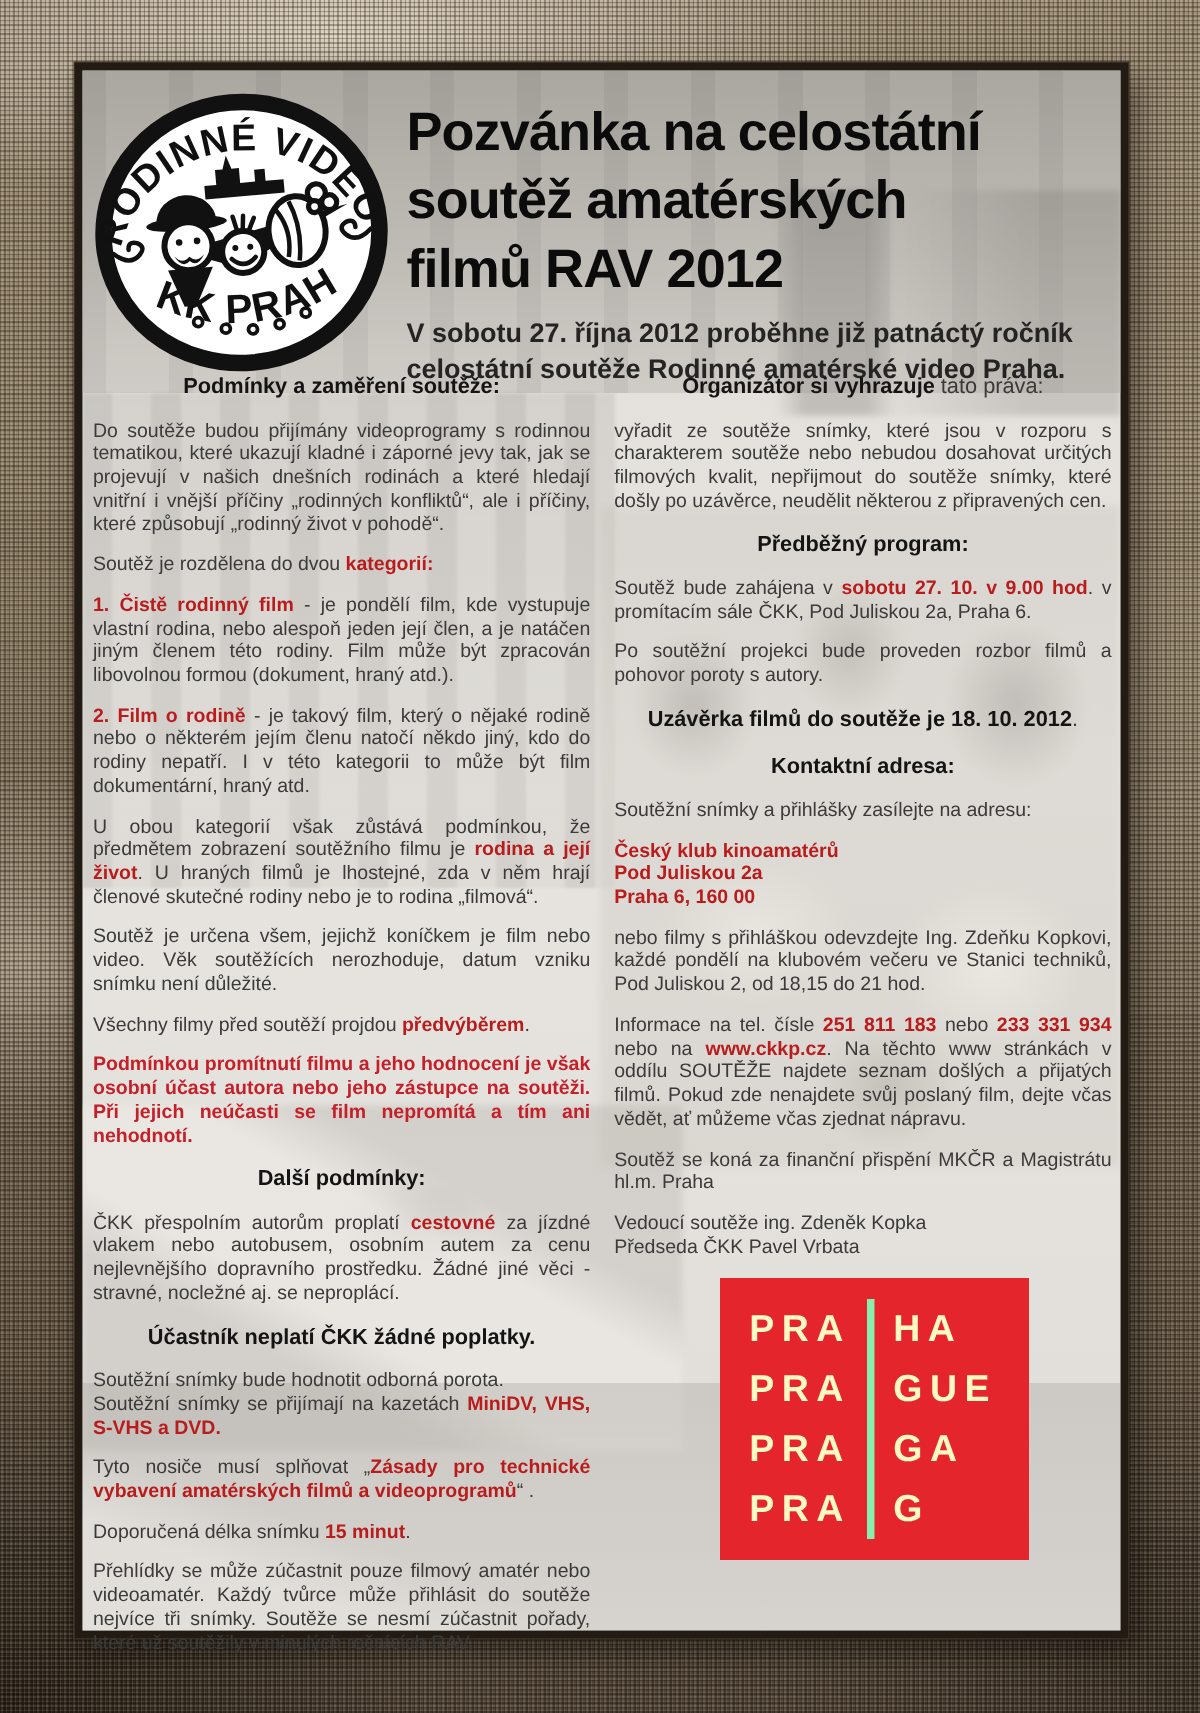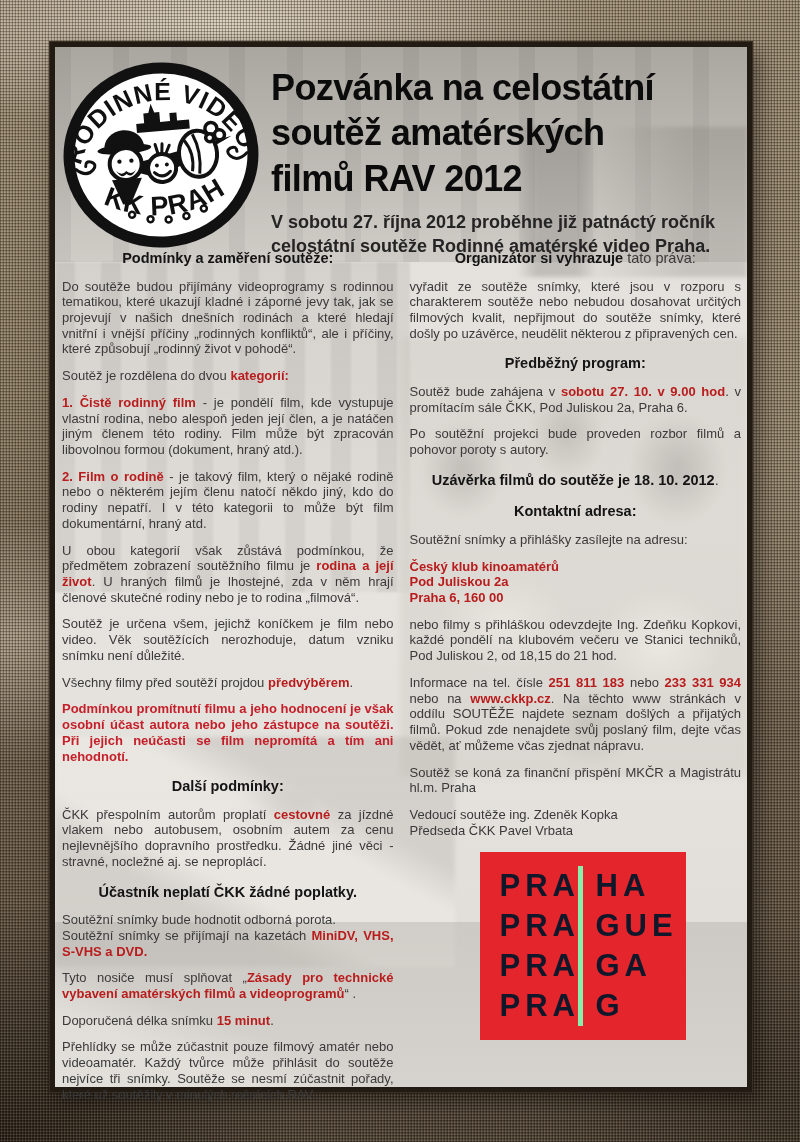--- a/index.html
+++ b/index.html
@@ -78,21 +78,21 @@
   .blk.h{font-size:14.5px;line-height:1.21;text-align:center;margin-top:14px}
   .blk.h .b{color:#141414}
   .col .blk.h:first-child{margin-top:0}
   .blk.red, .blk.red .b{color:#c5202a}
 
   
   .praha{margin:14px 0 0 70px;width:206px;height:188px;background:#e4252c;display:flex;
     box-sizing:border-box;padding:14px 0}
   .praha-left{width:98px;padding-left:20px;box-sizing:border-box}
   .praha-right{flex:1;border-left:5px solid #86efac;padding-left:13px}
-  .logo-row{font-size:31px;font-weight:bold;color:#0f172a;letter-spacing:5px;line-height:40px}
+  .logo-row{font-size:25px;font-weight:bold;color:#fef9c3;letter-spacing:5px;line-height:40px}
 </style>
 </head>
 <body>
 
 <div class="frame">
   <div class="poster">
 
     <div class="photo-bg">
       <div class="ph ph-top"></div>
       <div class="ph ph-topright"></div>

